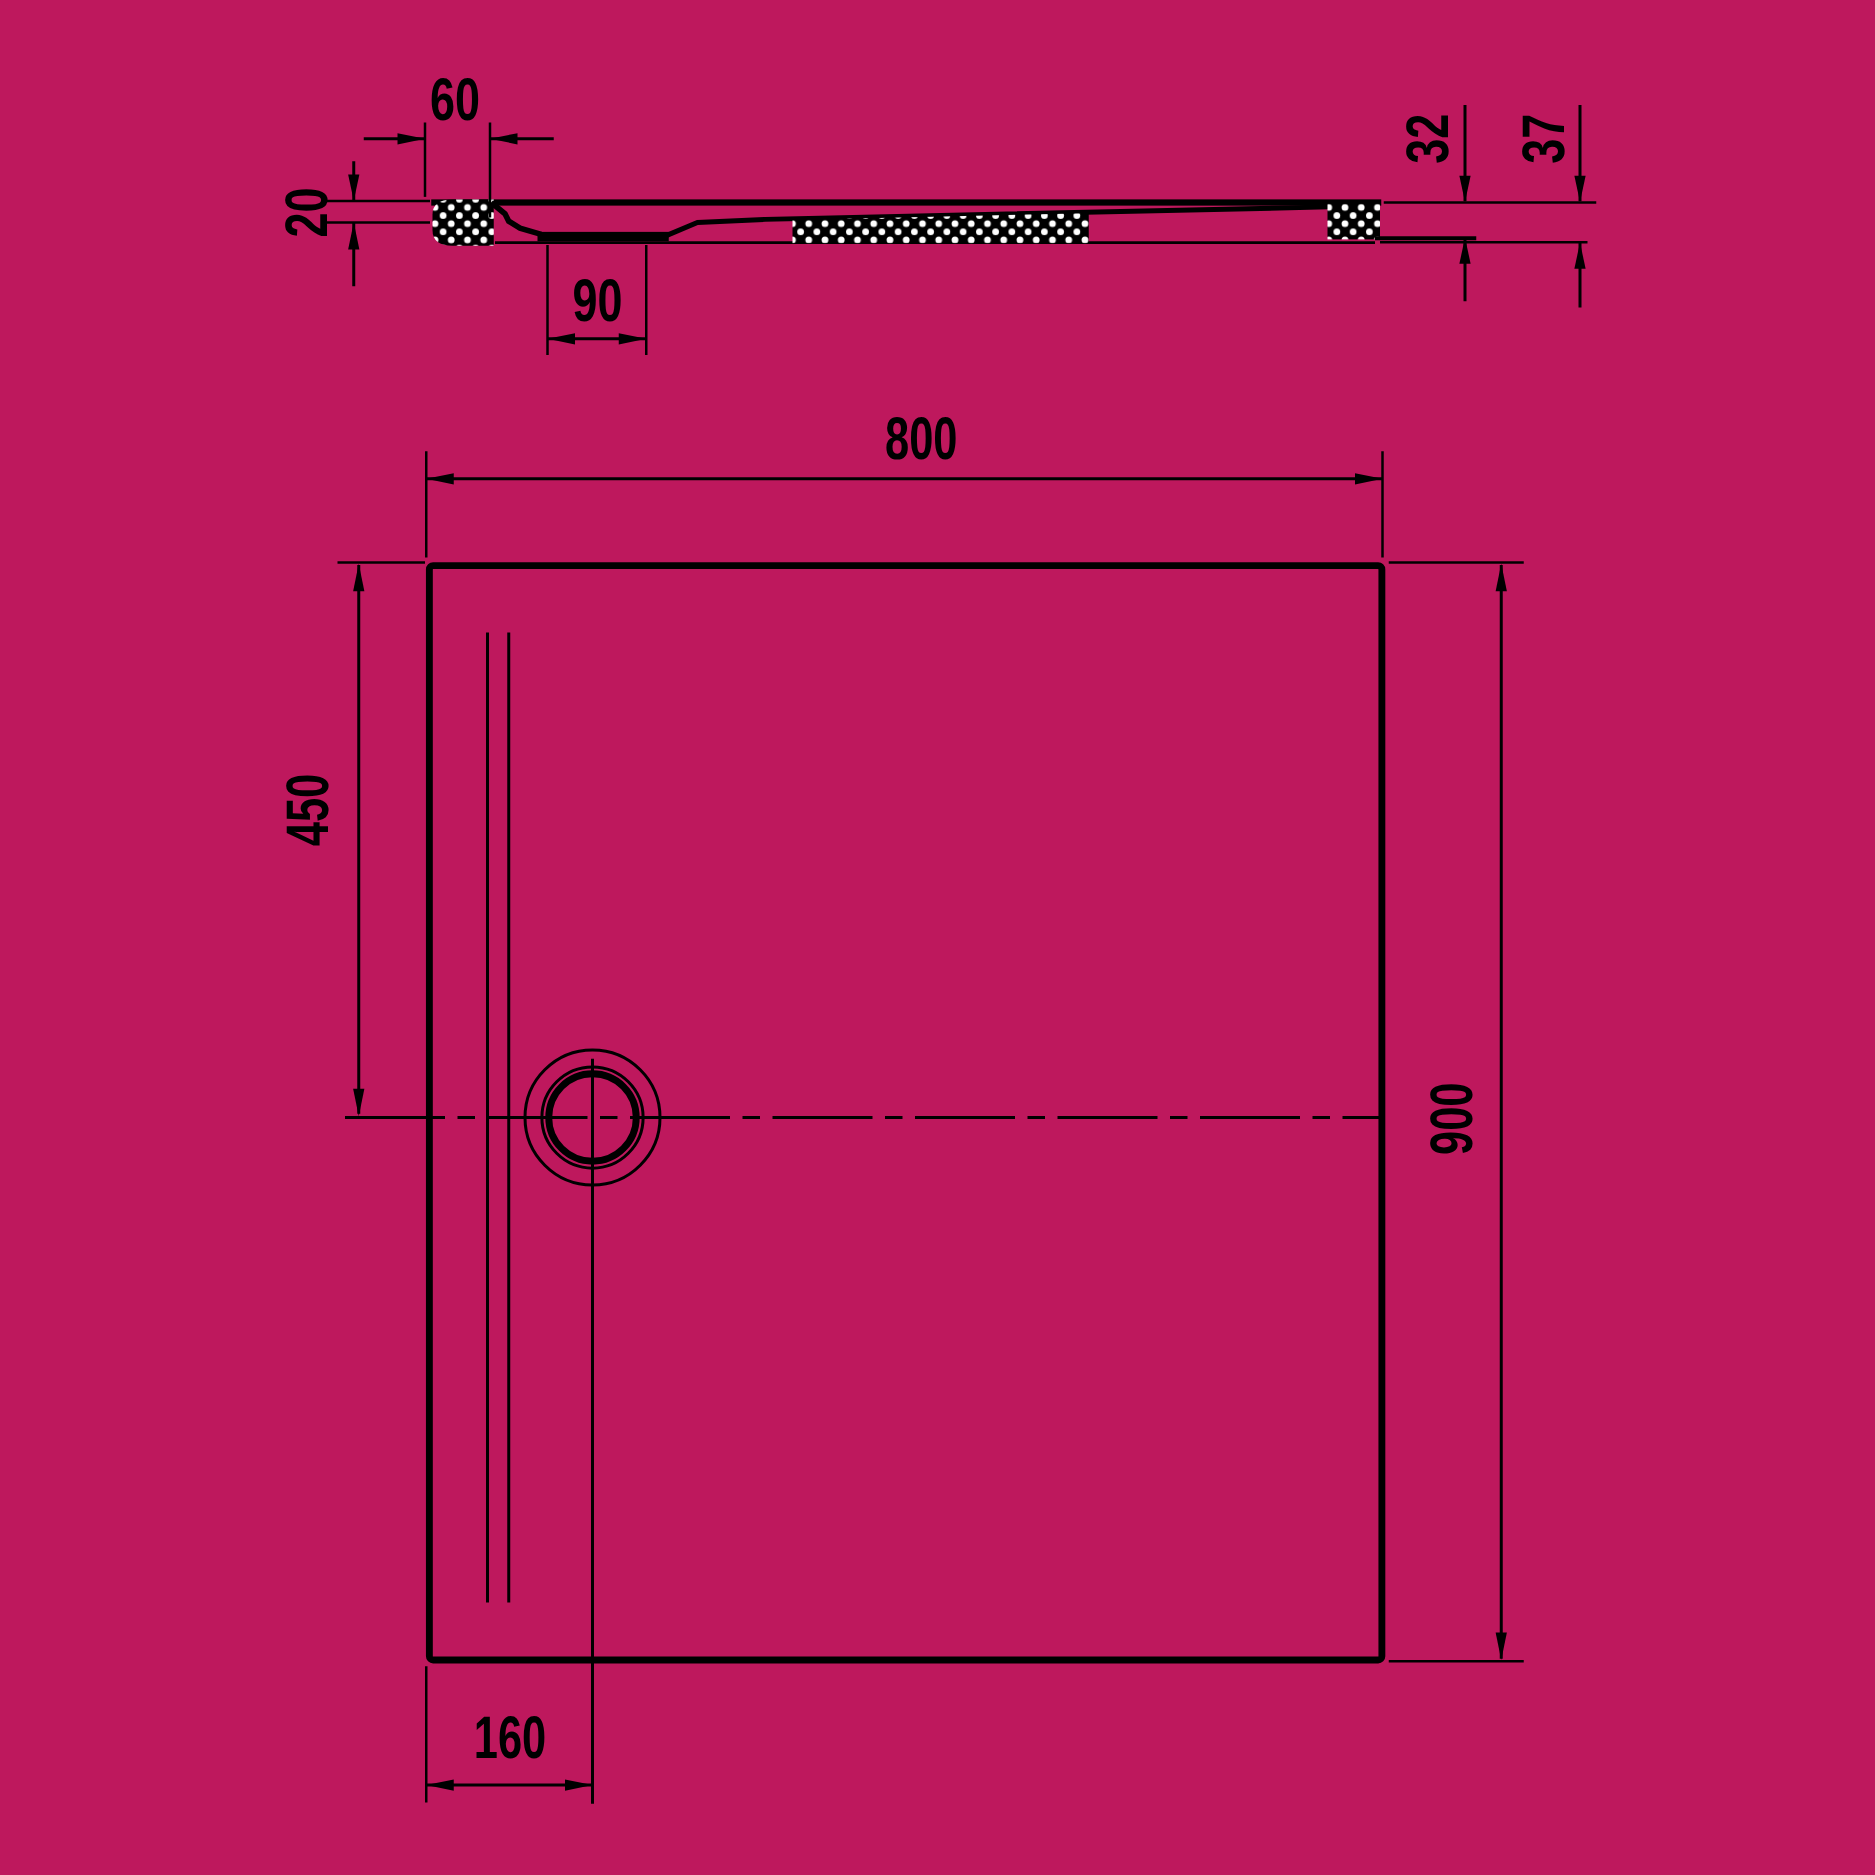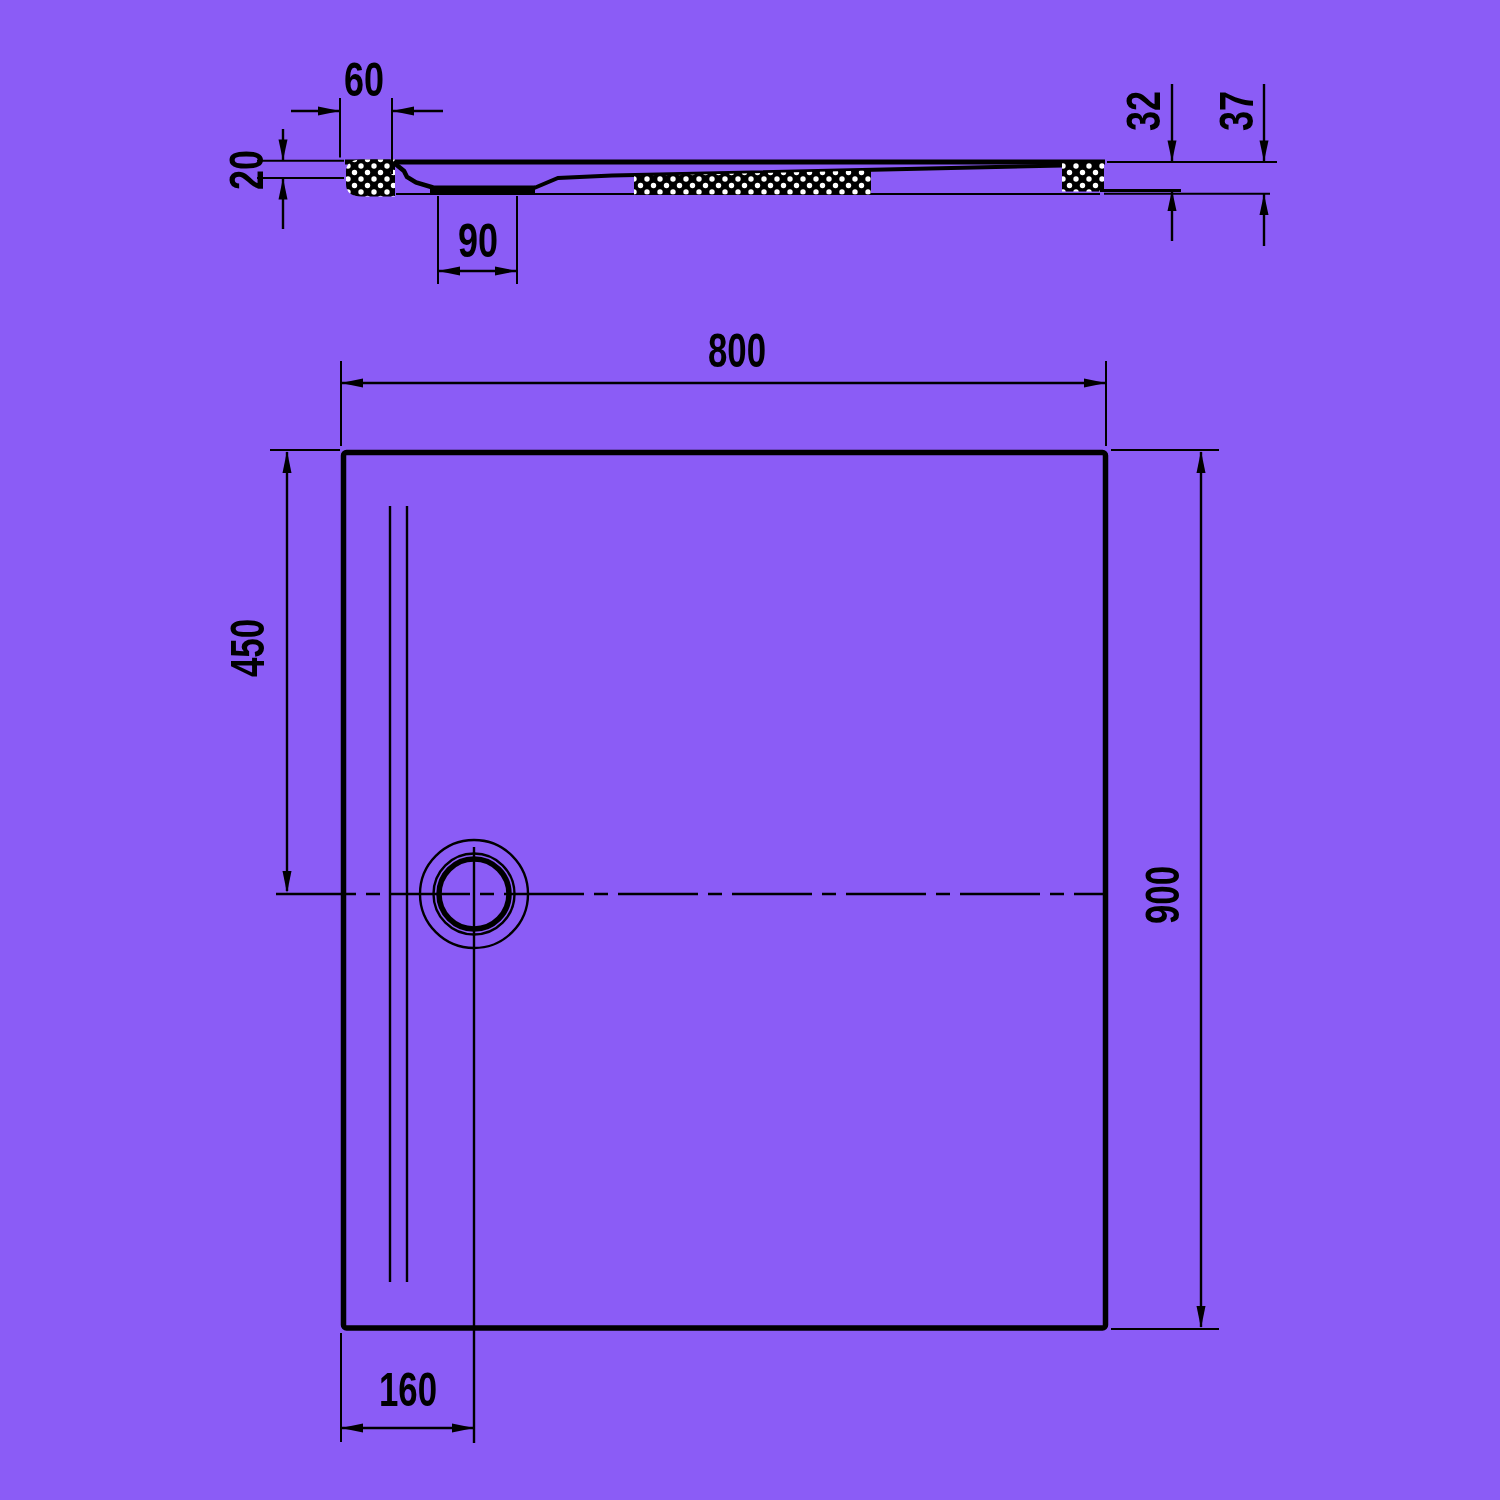--- a/index.html
+++ b/index.html
@@ -4,21 +4,21 @@
 <style>
   html, body {
     margin: 0;
     padding: 0;
     background: #ffffff;
   }
   .stage {
     position: relative;
     width: 1500px;
     height: 1500px;
-    background: #8b5cf6;
+    background: #be185d;
     overflow: hidden;
   }
   svg { display: block; }
   .dim {
     font-family: "Liberation Sans", "DejaVu Sans", sans-serif;
     font-weight: 700;
     font-size: 48px;
     fill: #000000;
   }
   .thin  { stroke: #000; stroke-width: 2;   fill: none; }

